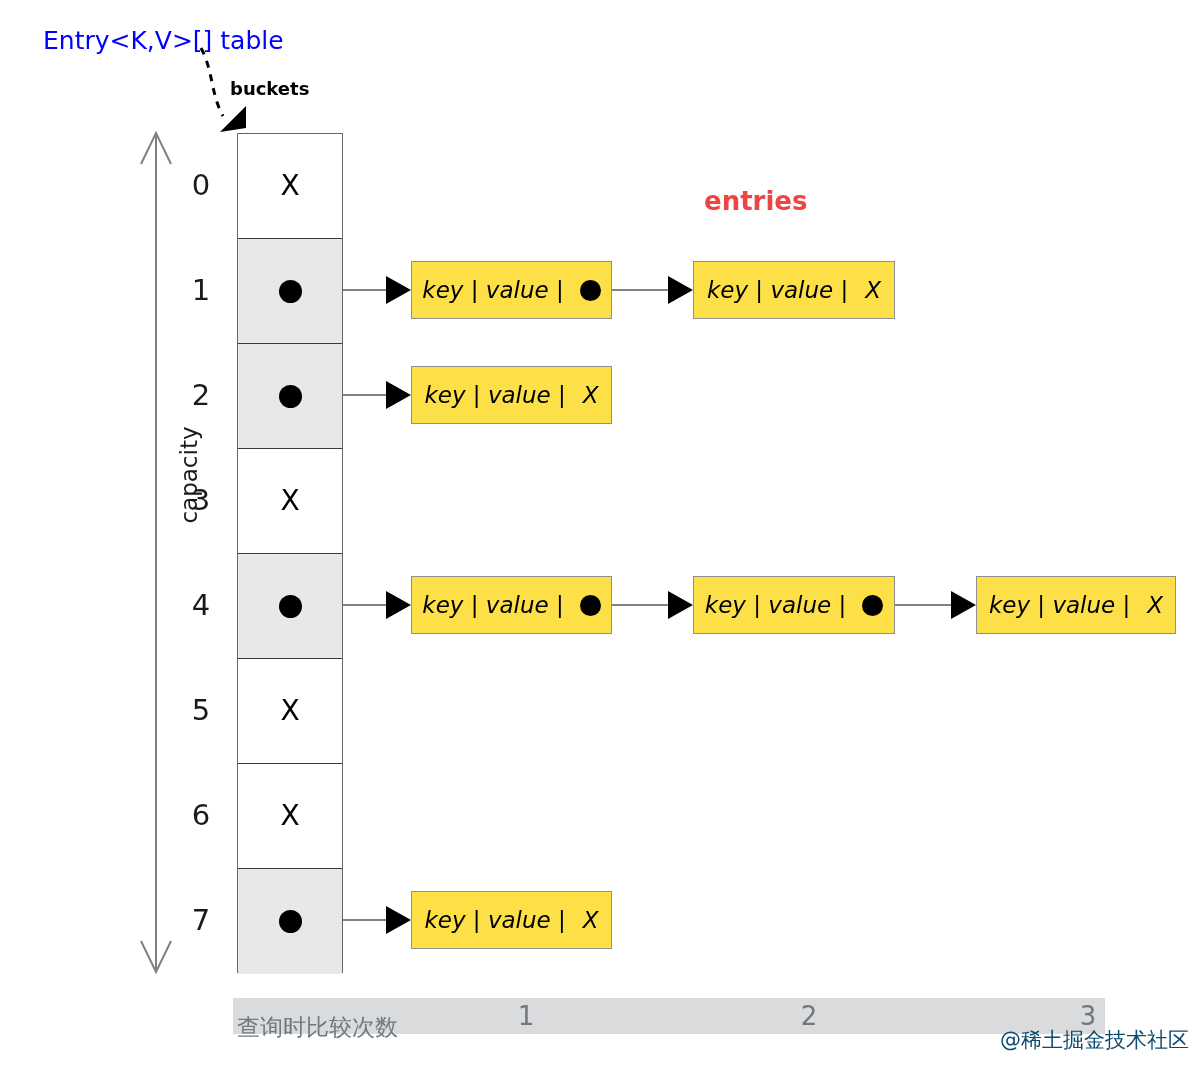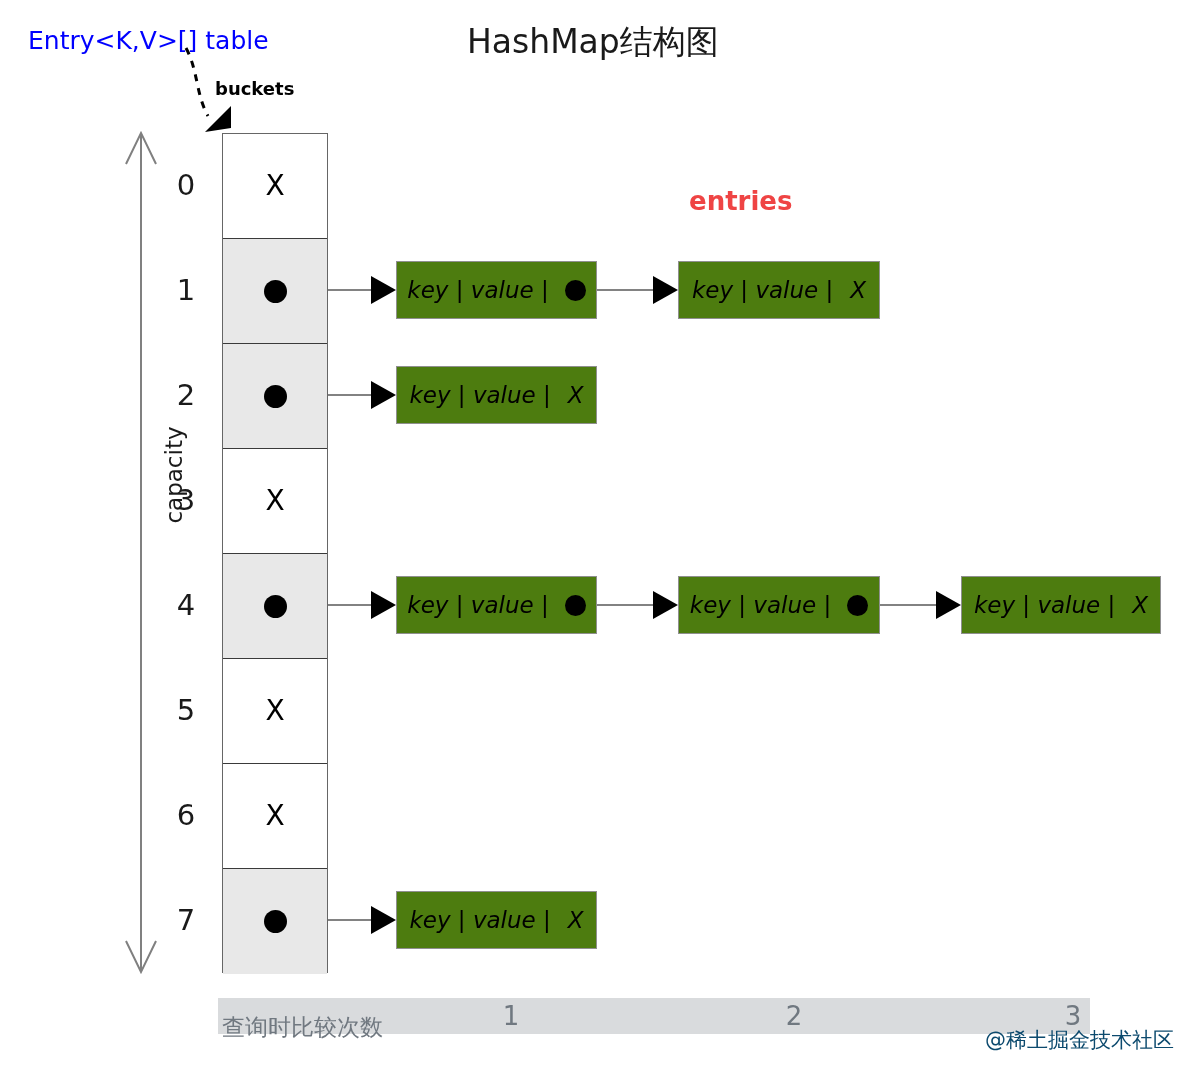--- a/index.html
+++ b/index.html
@@ -10,21 +10,21 @@
   body {
     width: 1200px;
     height: 1069px;
     position: relative;
     font-family: "DejaVu Sans", "Liberation Sans", sans-serif;
     overflow: hidden;
   }
 
   .canvas {
     position: absolute;
-    left: 0; top: 0;
+    left: 15px; top: 0;
     width: 1068px;
     height: 1069px;
     text-decoration: underline;
   }
 
   
   #table-type-label {
     position: absolute;
     left: 28px;
     top: 26px;
@@ -119,21 +119,21 @@
     text-align: center;
     font-size: 29px;
     color: #1a1a1a;
   }
 
   
   .entry-box {
     position: absolute;
     height: 58px;
     border: 1px solid #8f8f8f;
-    background: #4d7c0f;
+    background: #fde047;
     box-sizing: border-box;
     display: flex;
     align-items: center;
     justify-content: center;
     gap: 8px;
   }
   .entry-text {
     font-size: 23px;
     font-style: italic;
     color: #000000;
@@ -233,21 +233,20 @@
       <polygon points="371,381 396,395 371,409"></polygon>
       <polygon points="371,591 396,605 371,619"></polygon>
       <polygon points="653,591 678,605 653,619"></polygon>
       <polygon points="936,591 961,605 936,619"></polygon>
       <polygon points="371,906 396,920 371,934"></polygon>
     </g>
   </svg>
 
   <div id="table-type-label">Entry&lt;K,V&gt;[] table</div>
 
-  <div id="diagram-title">HashMap结构图</div>
 
   <div id="buckets-label">buckets</div>
 
   <div id="entries-label">entries</div>
 
   <div id="capacity-label">capacity</div>
 
   <div class="row-index" style="top:168px;">0</div>
   <div class="row-index" style="top:273px;">1</div>
   <div class="row-index" style="top:378px;">2</div>

